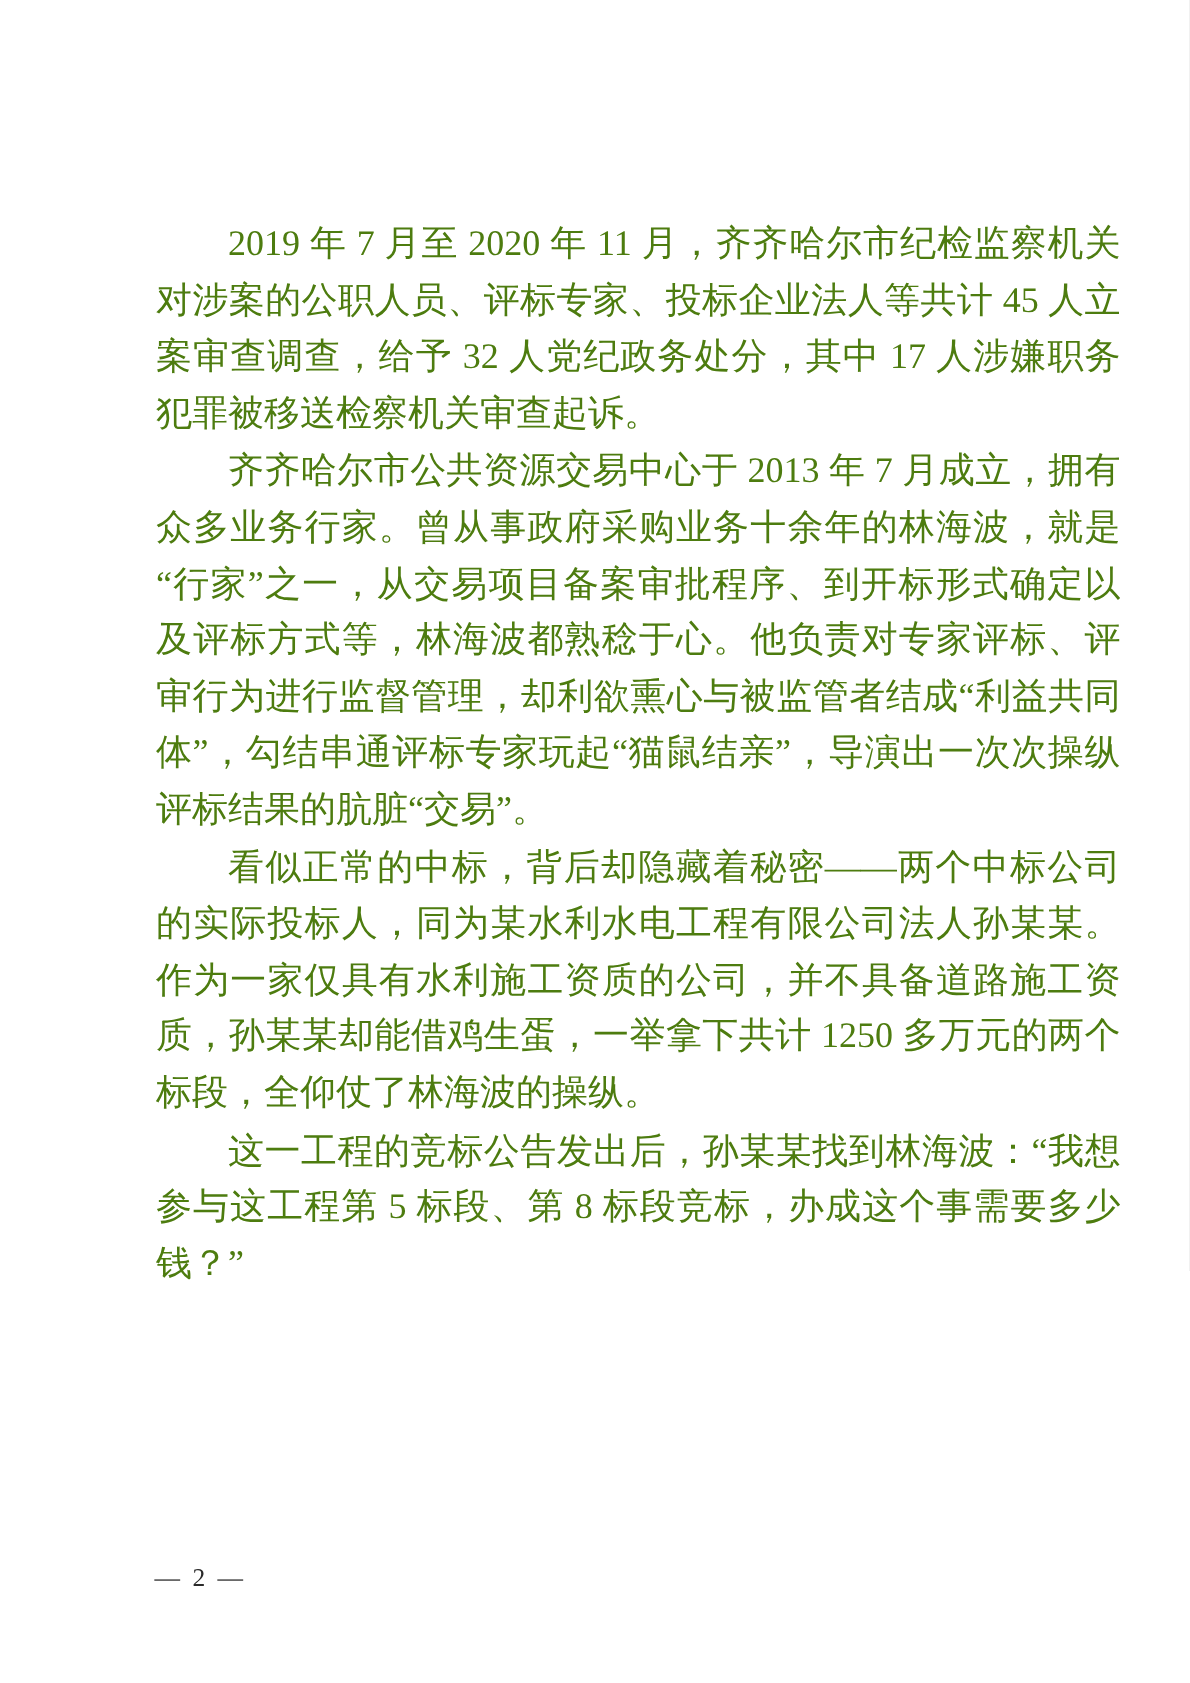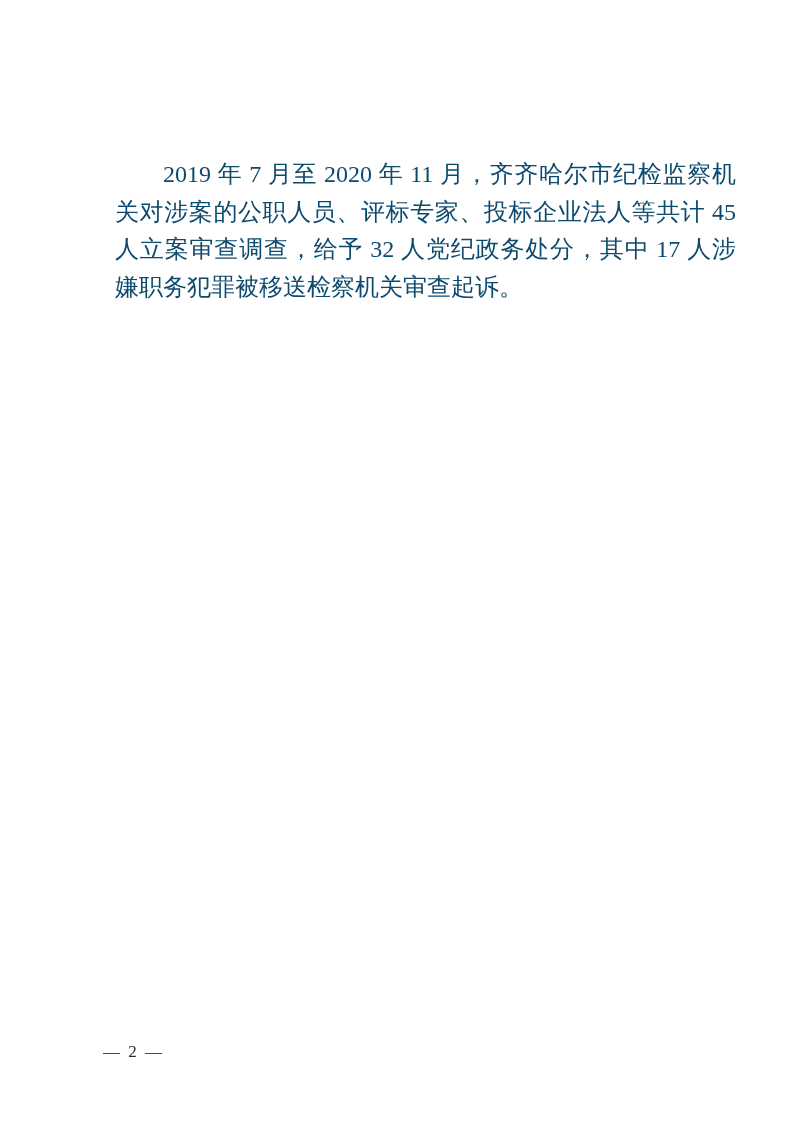--- a/index.html
+++ b/index.html
@@ -15,25 +15,25 @@
     background: #ffffff;
     overflow: hidden;
   }
   .body-text {
     position: absolute;
     left: 103px;
     top: 144px;
     width: 645px;
   }
   .para {
-    margin: 12px;
+    margin: 1px;
     font-family: "Liberation Serif", "DejaVu Serif", serif;
     font-size: 24px;
     line-height: 37.6px;
-    color: #0c4a6e;
+    color: #4d7c0f;
     text-align: justify;
     text-justify: inter-ideograph;
     text-indent: 2em;
     word-break: break-all;
   }
   .page-footer {
     position: absolute;
     left: 103px;
     top: 1042px;
     font-family: "Liberation Serif", "DejaVu Serif", serif;
@@ -41,15 +41,18 @@
     color: #2a2a2a;
     letter-spacing: 2px;
   }
 </style>
 </head>
 <body>
 
 <div class="page">
   <div class="body-text">
     <p class="para">2019 年 7 月至 2020 年 11 月，齐齐哈尔市纪检监察机关对涉案的公职人员、评标专家、投标企业法人等共计 45 人立案审查调查，给予 32 人党纪政务处分，其中 17 人涉嫌职务犯罪被移送检察机关审查起诉。</p>
+    <p class="para">齐齐哈尔市公共资源交易中心于 2013 年 7 月成立，拥有众多业务行家。曾从事政府采购业务十余年的林海波，就是“行家”之一，从交易项目备案审批程序、到开标形式确定以及评标方式等，林海波都熟稔于心。他负责对专家评标、评审行为进行监督管理，却利欲熏心与被监管者结成“利益共同体”，勾结串通评标专家玩起“猫鼠结亲”，导演出一次次操纵评标结果的肮脏“交易”。</p>
+    <p class="para">看似正常的中标，背后却隐藏着秘密——两个中标公司的实际投标人，同为某水利水电工程有限公司法人孙某某。作为一家仅具有水利施工资质的公司，并不具备道路施工资质，孙某某却能借鸡生蛋，一举拿下共计 1250 多万元的两个标段，全仰仗了林海波的操纵。</p>
+    <p class="para">这一工程的竞标公告发出后，孙某某找到林海波：“我想参与这工程第 5 标段、第 8 标段竞标，办成这个事需要多少钱？”</p>
   </div>
   <div class="page-footer">— 2 —</div>
 </div>
 
 </body></html>

